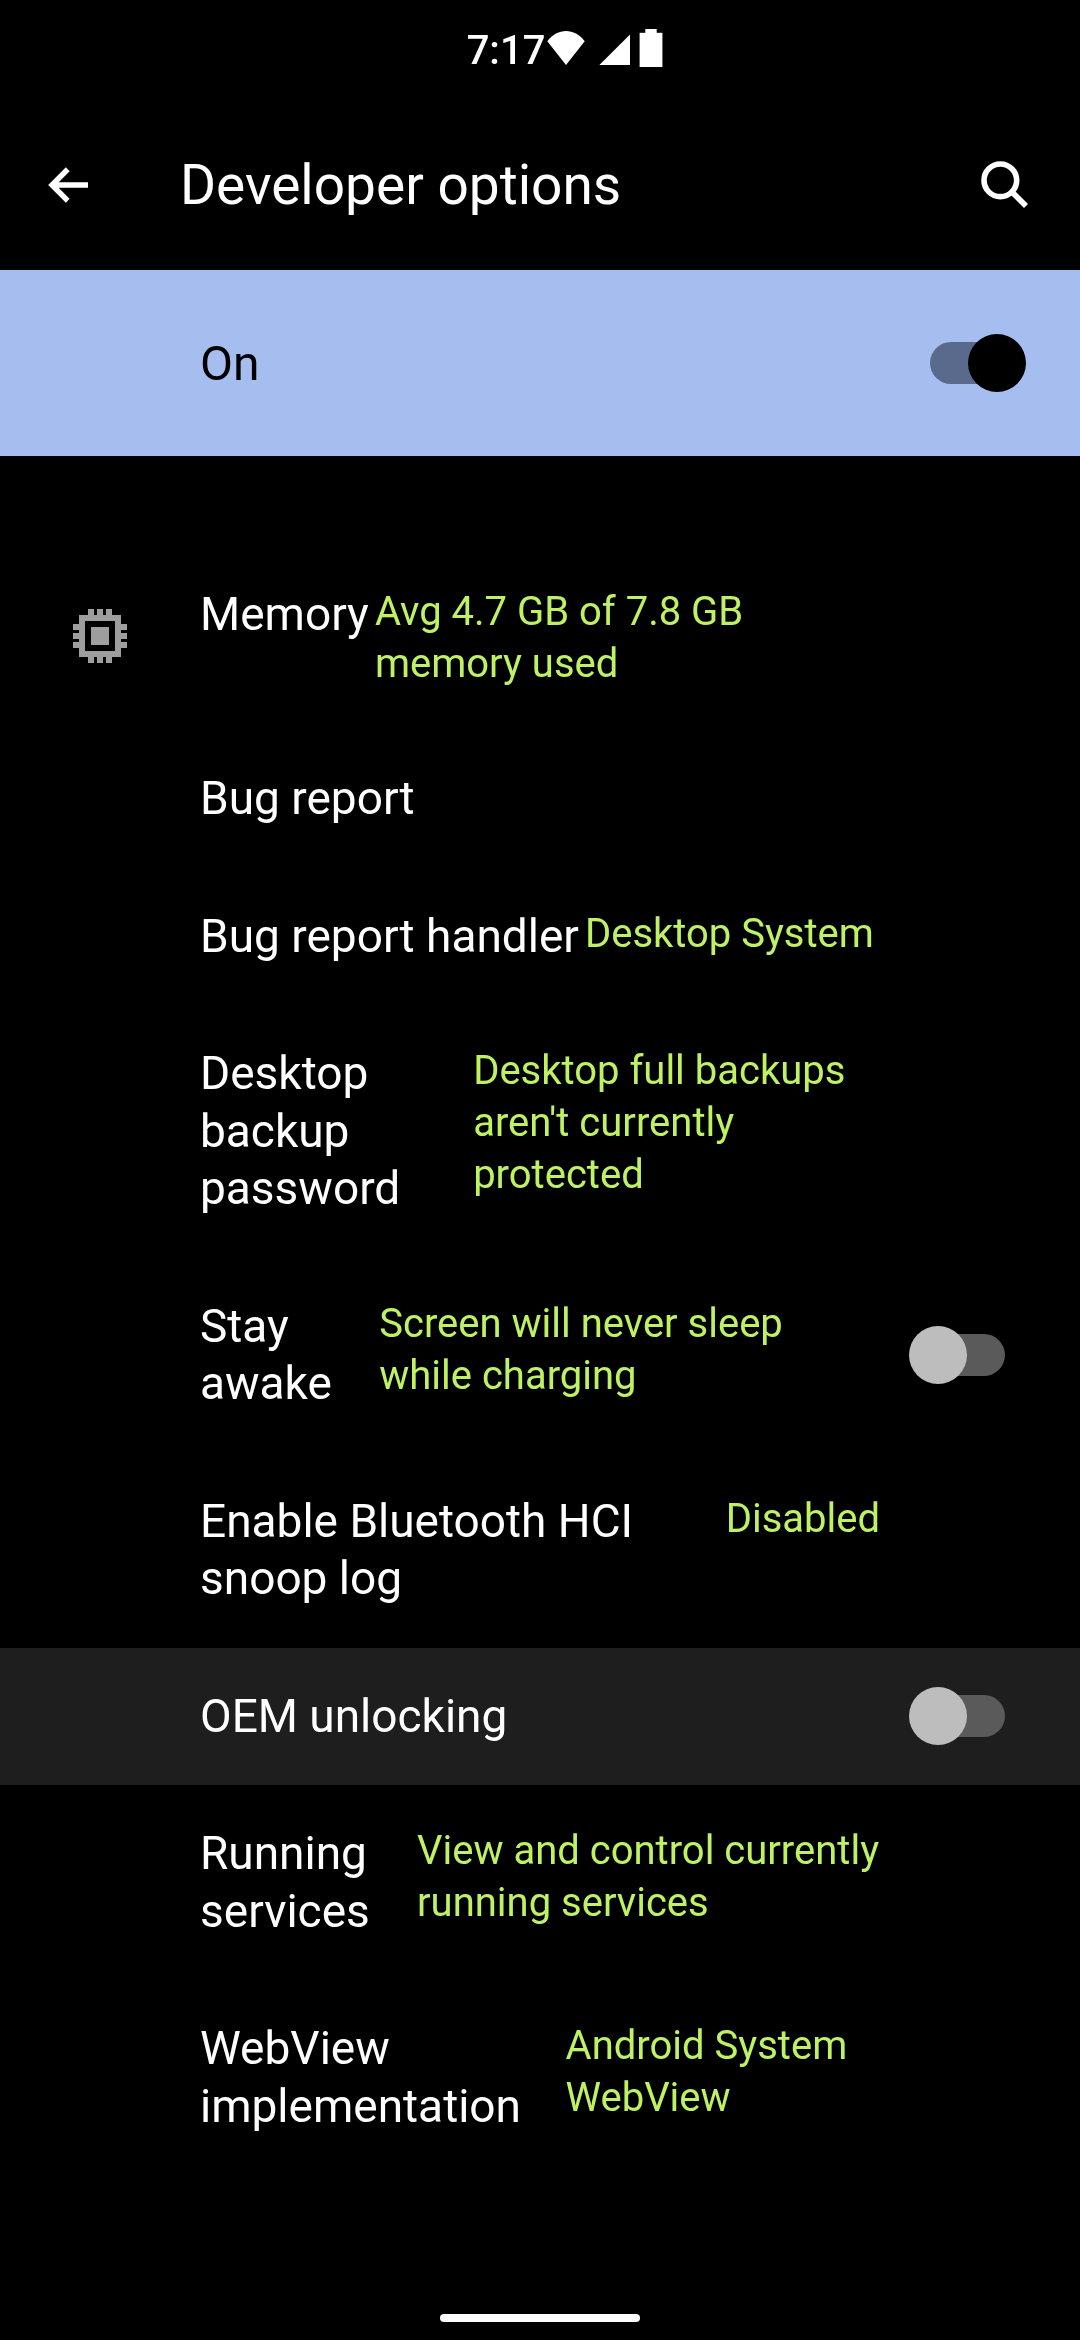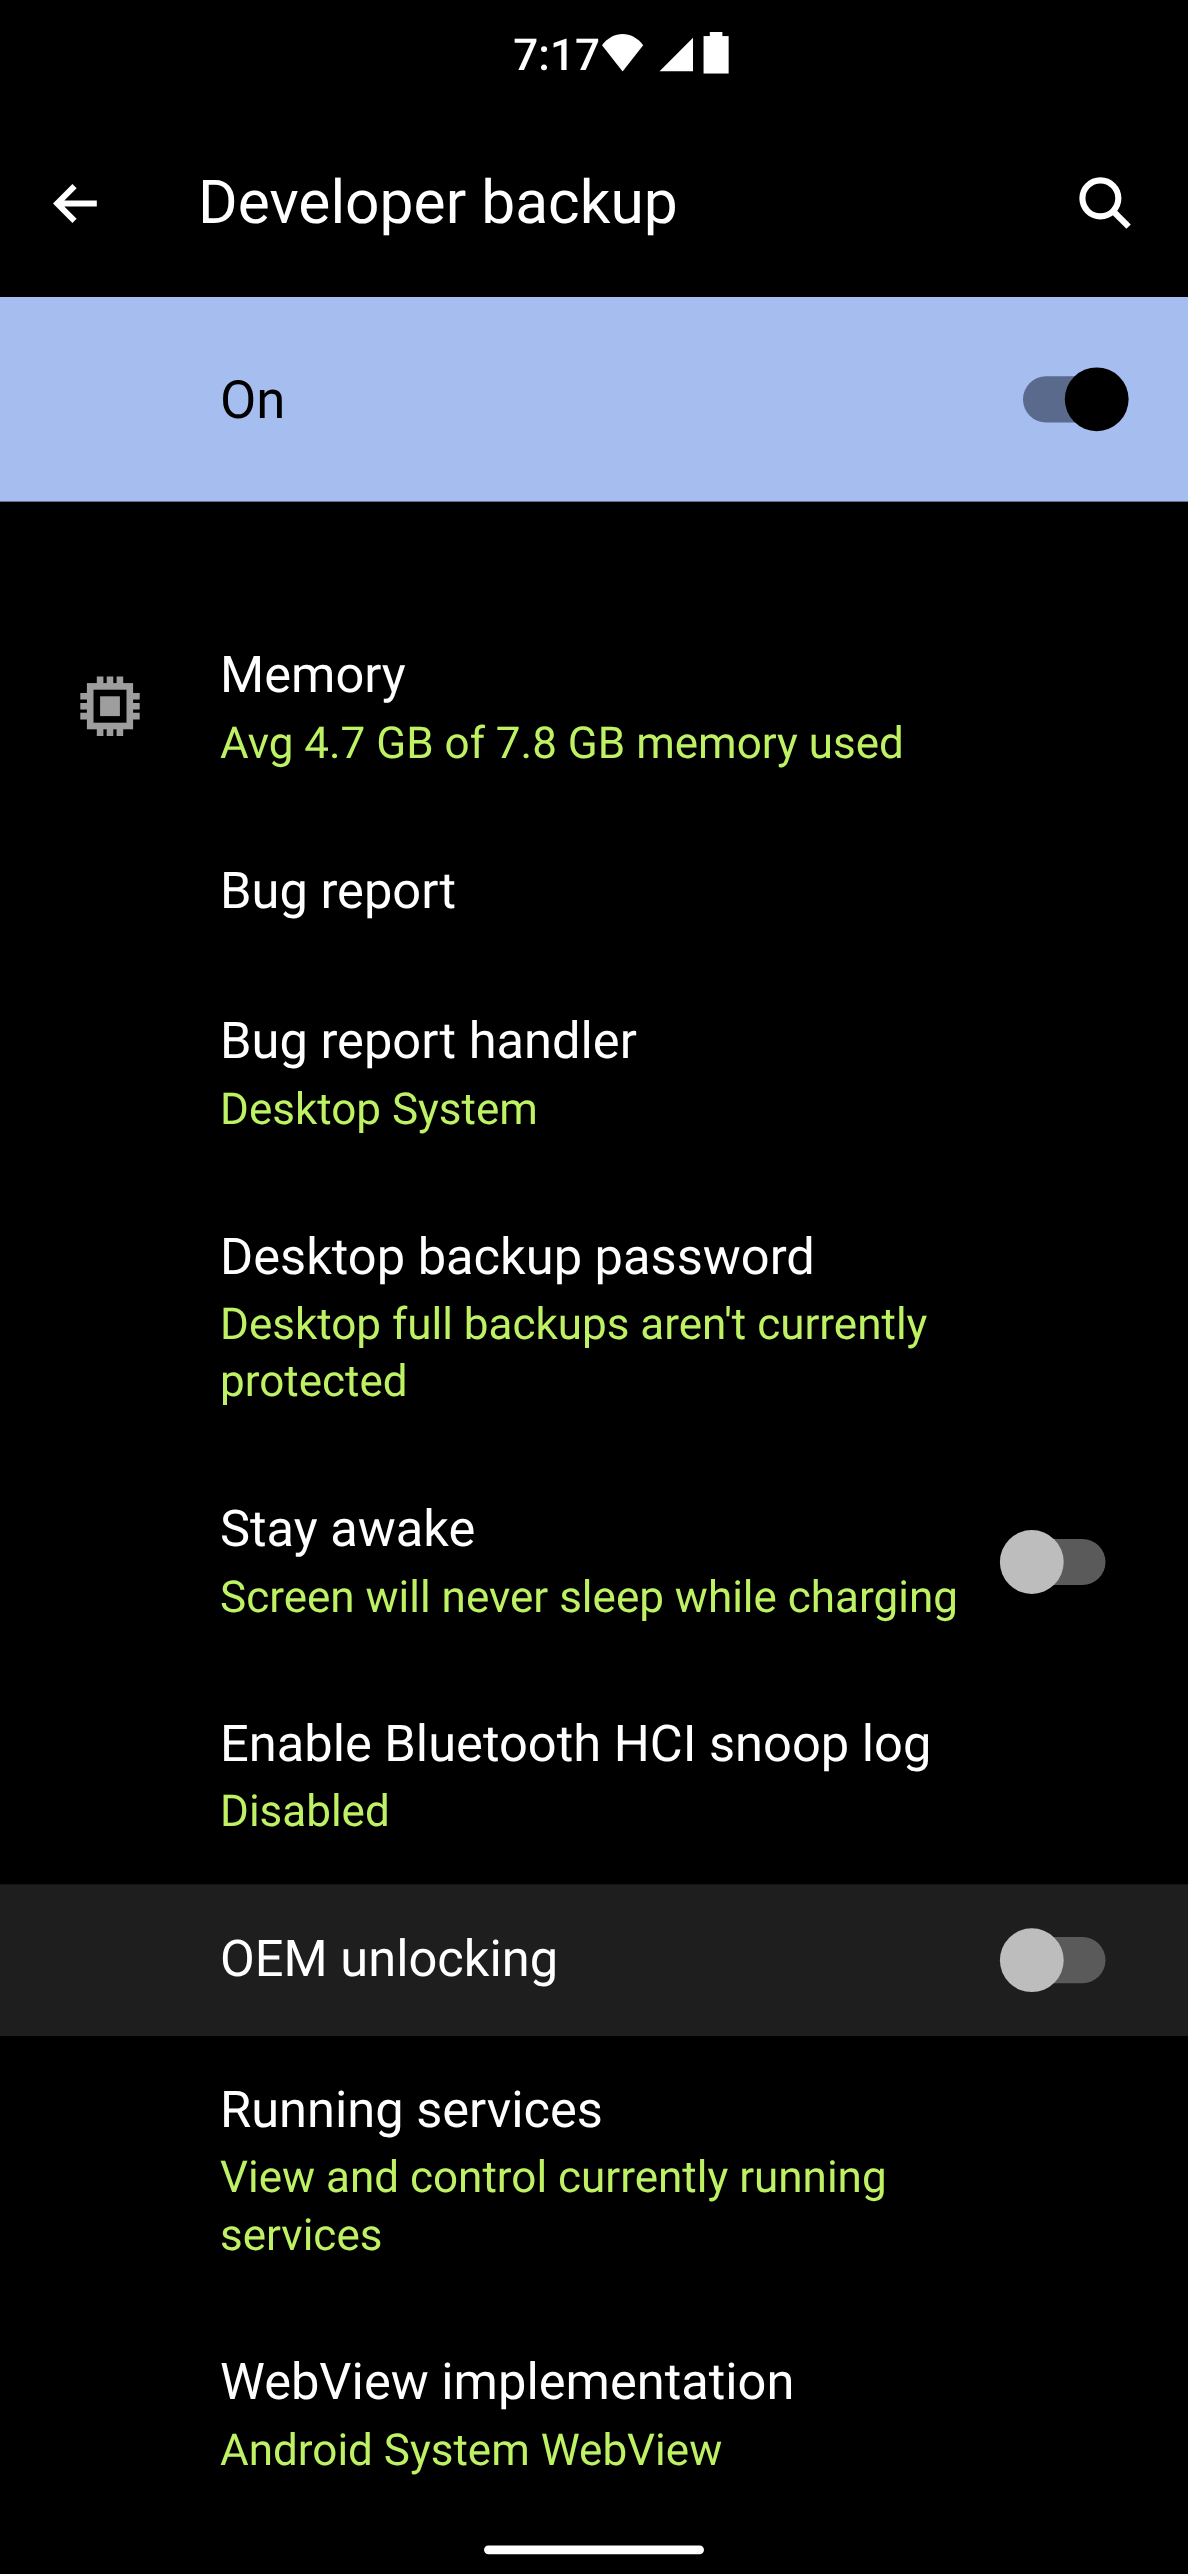--- a/index.html
+++ b/index.html
@@ -26,21 +26,21 @@
     border-radius:50%; background:#000; right:-6px; }
   .switch.off .switch-track { background:#5a5a5a; }
   .switch.off .switch-thumb { background:#bdbdbd; left:-6px; right:auto; }
   .spacer { height:90px; }
   .list { }
   .row { display:flex; align-items:center; padding:40px 60px 40px 0;
     min-height:135px; }
   .row.highlight { background:#1e1e1e; }
   .row-icon { width:200px; display:flex; align-items:center;
     justify-content:center; flex-shrink:0; }
-  .row-text { flex:1; display:flex; flex-direction:column; gap:6px;
+  .row-text { flex:1; display:flex; gap:6px;
     padding-right:20px; }
   .row-title { font-size:46px; font-weight:400; color:#fff; line-height:1.25; }
   .row-sub { font-size:40px; color:#bef264; line-height:1.3; }
   .row-switch-slot { width:120px; display:flex; align-items:center;
     justify-content:center; flex-shrink:0; }
   .nav-handle { position:absolute; bottom:18px; left:50%;
     transform:translateX(-50%); width:200px; height:8px; border-radius:4px;
     background:#fff; }
 </style>
 </head>
@@ -67,21 +67,21 @@
     </span>
   </div>
 </div>
 
 <div class="app-bar">
   <div class="back-arrow">
     <svg width="54" height="54" viewBox="0 0 24 24">
       <path fill="none" stroke="#fff" stroke-width="2.4" d="M20 12 H4 M11 5 L4 12 L11 19"></path>
     </svg>
   </div>
-  <div class="app-title">Developer backup</div>
+  <div class="app-title">Developer options</div>
   <div class="search-btn">
     <svg width="56" height="56" viewBox="0 0 24 24">
       <circle cx="10" cy="10" r="7" fill="none" stroke="#fff" stroke-width="2.4"></circle>
       <line x1="15" y1="15" x2="21" y2="21" stroke="#fff" stroke-width="2.4"></line>
     </svg>
   </div>
 </div>
 
 <div class="master-toggle">
   <span class="master-label">On</span>

